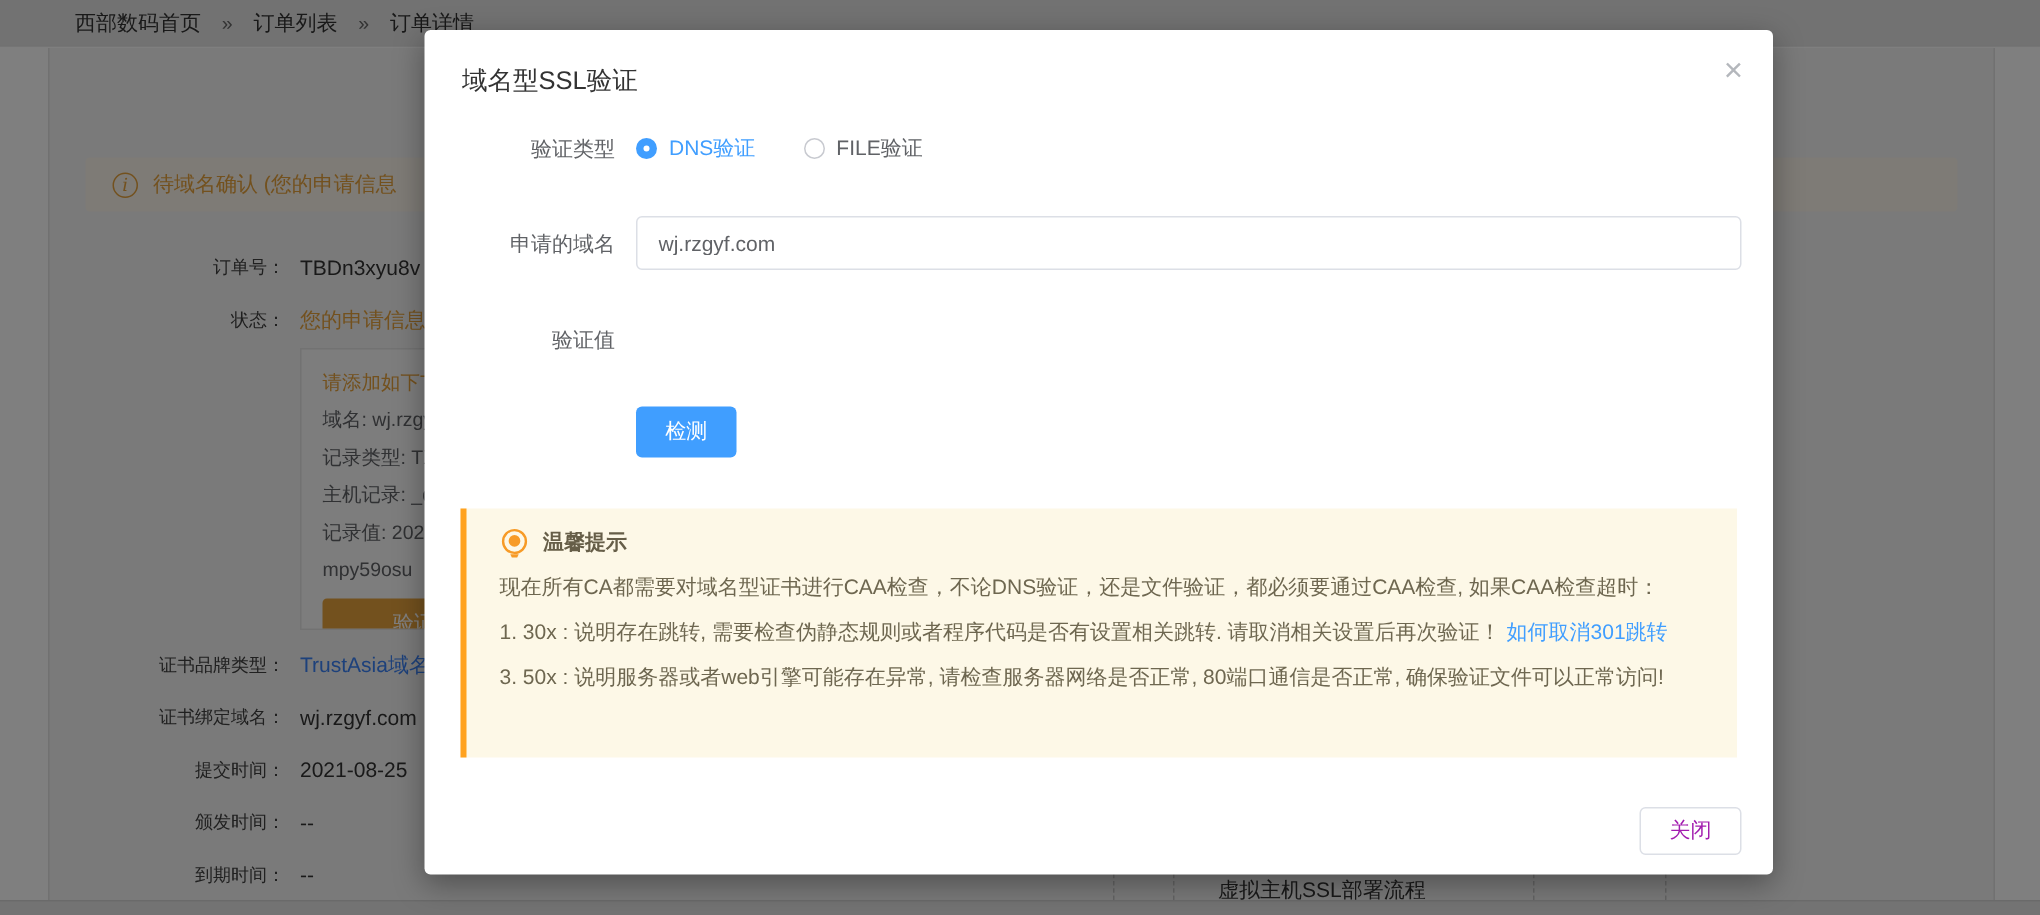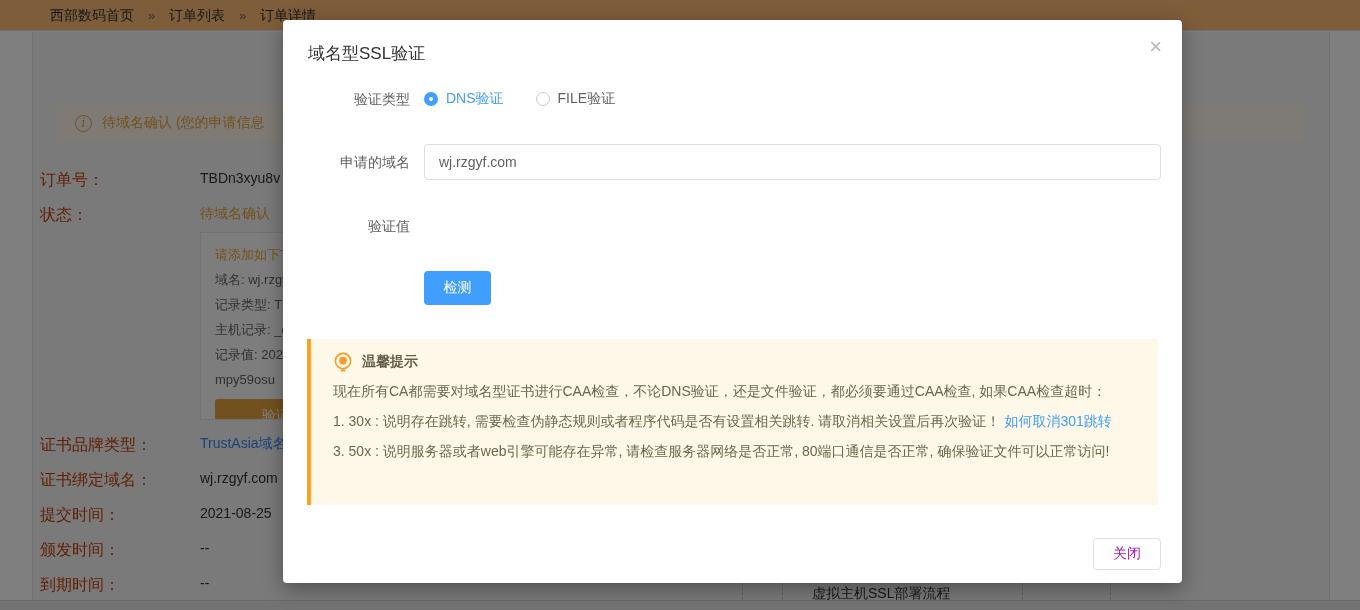--- a/index.html
+++ b/index.html
@@ -1,28 +1,28 @@
 <!DOCTYPE html>
 <html><head>
 <meta charset="utf-8">
 <style>
   * { margin:0; padding:0; box-sizing:border-box; }
   html,body { width:1360px; height:610px; overflow:hidden; font-family:"Liberation Sans","DejaVu Sans",sans-serif; }
   .page { position:absolute; inset:0; background:#fff; }
 
   
-  .topbar { position:absolute; left:0; top:0; right:0; height:31px; background:#fdba74; border-bottom:1px solid #e3e3e3; }
+  .topbar { position:absolute; left:0; top:0; right:0; height:31px; background:#e5e5e5; border-bottom:1px solid #e3e3e3; }
   .breadcrumb { position:absolute; left:50px; top:0; height:31px; line-height:31px; font-size:14px; color:#333; white-space:nowrap; }
   .crumb-sep { color:#666; margin:0 10px; font-size:13px; }
   .content-area { position:absolute; left:32px; right:30px; top:32px; bottom:0; background:#f5f5f5; border-left:1px solid #e2e2e2; border-right:1px solid #e2e2e2; }
 
   .info-bar { position:absolute; left:57px; top:105px; width:1248px; height:36px; background:#fdf6ec; color:#e6a23c; border-radius:3px; display:flex; align-items:center; padding-left:18px; font-size:14px; }
   .info-icon { width:17px; height:17px; border:1px solid #e6a23c; border-radius:50%; display:inline-flex; align-items:center; justify-content:center; font-style:italic; font-family:"DejaVu Serif",serif; font-size:12px; margin-right:10px; flex:none; }
 
-  .bg-label { position:absolute; left:40px; width:150px; text-align:left; font-size:16px; color:#c2410c; white-space:nowrap; }
+  .bg-label { position:absolute; left:40px; width:150px; text-align:right; font-size:12px; color:#404040; white-space:nowrap; }
   .bg-value { position:absolute; left:200px; font-size:14px; color:#333; white-space:nowrap; }
   .bg-value.orange { color:#e6a23c; }
   .bg-value.link { color:#3b82f6; cursor:pointer; }
 
   .dns-box { position:absolute; left:200px; top:232px; width:280px; height:188px; border:1px solid #e4e4e4; background:#fbfbfb; padding:9px 14px; font-size:13px; color:#606266; line-height:25px; white-space:nowrap; overflow:hidden; }
   .dns-tip { color:#e6a23c; }
   .verify-btn { display:block; margin-top:7px; width:150px; height:34px; background:#e6a23c; color:#fff; border:none; border-radius:3px; font-size:14px; cursor:pointer; }
 
   .col-divider { position:absolute; top:568px; height:32px; width:0; border-left:1px dashed #c9c9c9; }
   .bottom-cell-label { position:absolute; left:812px; top:585px; font-size:14px; color:#333; white-space:nowrap; }
@@ -76,21 +76,21 @@
 
   <div class="info-bar">
     <span class="info-icon">i</span>
     <span>待域名确认 (您的申请信息</span>
   </div>
 
   <div class="bg-label" style="top:170px">订单号：</div>
   <div class="bg-value" style="top:170px">TBDn3xyu8v</div>
 
   <div class="bg-label" style="top:205px">状态：</div>
-  <div class="bg-value orange" style="top:205px">待域名确认</div>
+  <div class="bg-value orange" style="top:205px">您的申请信息</div>
 
   <div class="dns-box">
     <div class="dns-tip">请添加如下TX</div>
     <div>域名: wj.rzgy</div>
     <div>记录类型: TX</div>
     <div>主机记录: _d</div>
     <div>记录值: 2021</div>
     <div>mpy59osu</div>
     <button class="verify-btn">验证信息</button>
   </div>

